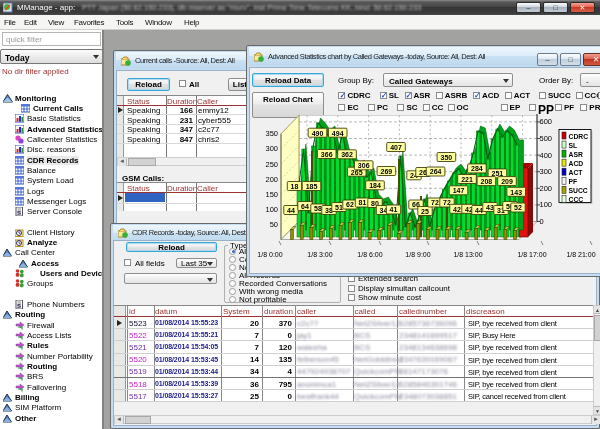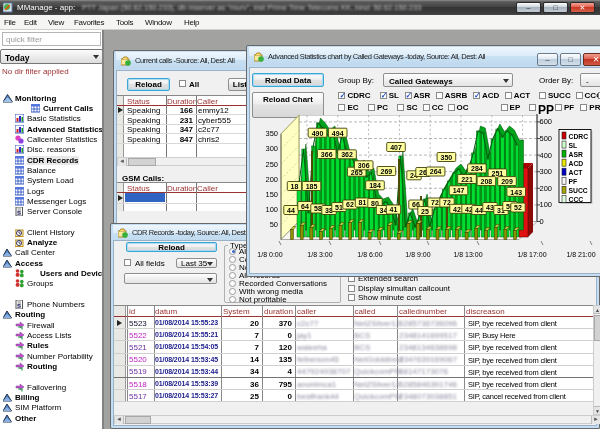--- a/index.html
+++ b/index.html
@@ -59,21 +59,21 @@
       <span class="car"></span>
     </div>
 <div class="abs" style="left:2px;top:37px;font-size:8px;color:#a03535">No dir filter applied</div>
 <div class="ti" style="left:0;top:63.5px;width:104px">
       <span class="ic" style="left:3px"><svg width="10" height="9">
           <path d="M0 8 L4.5 0.5 L9.5 8 Z" fill="#5588cc" stroke="#234"></path>
           <path d="M0 8 L4.5 3.5 L9.5 8 Z" fill="#a0c4ea"></path>
         </svg></span>
       <span class="tx b" style="left:15px;">Monitoring</span>
     </div>
-<div class="ti" style="left:16px;top:73.8px;width:104px">
+<div class="ti" style="left:6px;top:73.8px;width:104px">
       <span class="ic" style="left:15px"><svg width="9" height="9">
           <rect x="0" y="0" width="9" height="8" fill="#fff" stroke="#3355bb"></rect>
           <rect x="0" y="0" width="9" height="2.5" fill="#5577dd"></rect>
           <line x1="3" y1="2" x2="3" y2="8" stroke="#4466cc"></line>
           <line x1="6" y1="2" x2="6" y2="8" stroke="#4466cc"></line>
           <line x1="0" y1="5" x2="9" y2="5" stroke="#4466cc"></line>
         </svg></span>
       <span class="tx b" style="left:27px;">Current Calls</span>
     </div>
 <div class="ti" style="left:0;top:84.2px;width:104px">
@@ -186,21 +186,21 @@
         </svg></span>
       <span class="tx b" style="left:27px;">Analyze</span>
     </div>
 <div class="ti" style="left:0;top:218.4px;width:104px">
       <span class="ic" style="left:3px"><svg width="9" height="9">
           <path d="M0 8 L4 1 L8.5 8 Z" fill="#4d7dc8" stroke="#234"></path>
           <path d="M0 8 L4 4 L8.5 8 Z" fill="#89b0e0"></path>
         </svg></span>
       <span class="tx" style="left:15px;">Call Center</span>
     </div>
-<div class="ti" style="left:0;top:228.8px;width:116px">
+<div class="ti" style="left:16px;top:228.8px;width:116px">
       <span class="ic" style="left:3px"><svg width="9" height="9">
           <path d="M0 8 L4 1 L8.5 8 Z" fill="#4d7dc8" stroke="#234"></path>
           <path d="M0 8 L4 4 L8.5 8 Z" fill="#89b0e0"></path>
         </svg></span>
       <span class="tx b" style="left:15px;">Access</span>
     </div>
 <div class="ti" style="left:0;top:239.1px;width:104px">
       <span class="ic" style="left:15px"><svg width="10" height="9">
           <circle cx="2.5" cy="2" r="1.8" fill="#d03030"></circle>
           <rect x="0.8" y="3.8" width="3.6" height="4" rx="1.5" fill="#d03030"></rect>
@@ -262,20 +262,27 @@
           <path d="M3 6 L7 6 L7 8.5" fill="none" stroke="#20a040" stroke-width="1.2"></path>
         </svg></span>
       <span class="tx" style="left:27px;">Number Portability</span>
     </div>
 <div class="ti" style="left:0;top:332.1px;width:104px">
       <span class="ic" style="left:15px"><svg width="10" height="9">
           <path d="M1 3 L5 3 L5 1 L9 4 L5 7 L5 5 L1 5 Z" fill="#c050d0" stroke="#804090" stroke-width="0.5"></path>
           <path d="M3 6 L7 6 L7 8.5" fill="none" stroke="#20a040" stroke-width="1.2"></path>
         </svg></span>
       <span class="tx b" style="left:27px;">Routing</span>
+    </div>
+<div class="ti" style="left:0;top:342.4px;width:104px">
+      <span class="ic" style="left:15px"><svg width="10" height="9">
+          <path d="M1 3 L5 3 L5 1 L9 4 L5 7 L5 5 L1 5 Z" fill="#c050d0" stroke="#804090" stroke-width="0.5"></path>
+          <path d="M3 6 L7 6 L7 8.5" fill="none" stroke="#20a040" stroke-width="1.2"></path>
+        </svg></span>
+      <span class="tx" style="left:27px;">BRS</span>
     </div>
 <div class="ti" style="left:0;top:352.7px;width:104px">
       <span class="ic" style="left:15px"><svg width="10" height="9">
           <path d="M1 3 L5 3 L5 1 L9 4 L5 7 L5 5 L1 5 Z" fill="#c050d0" stroke="#804090" stroke-width="0.5"></path>
           <path d="M3 6 L7 6 L7 8.5" fill="none" stroke="#20a040" stroke-width="1.2"></path>
         </svg></span>
       <span class="tx" style="left:27px;">Failovering</span>
     </div>
 <div class="ti" style="left:0;top:363.1px;width:104px">
       <span class="ic" style="left:3px"><svg width="9" height="9">

